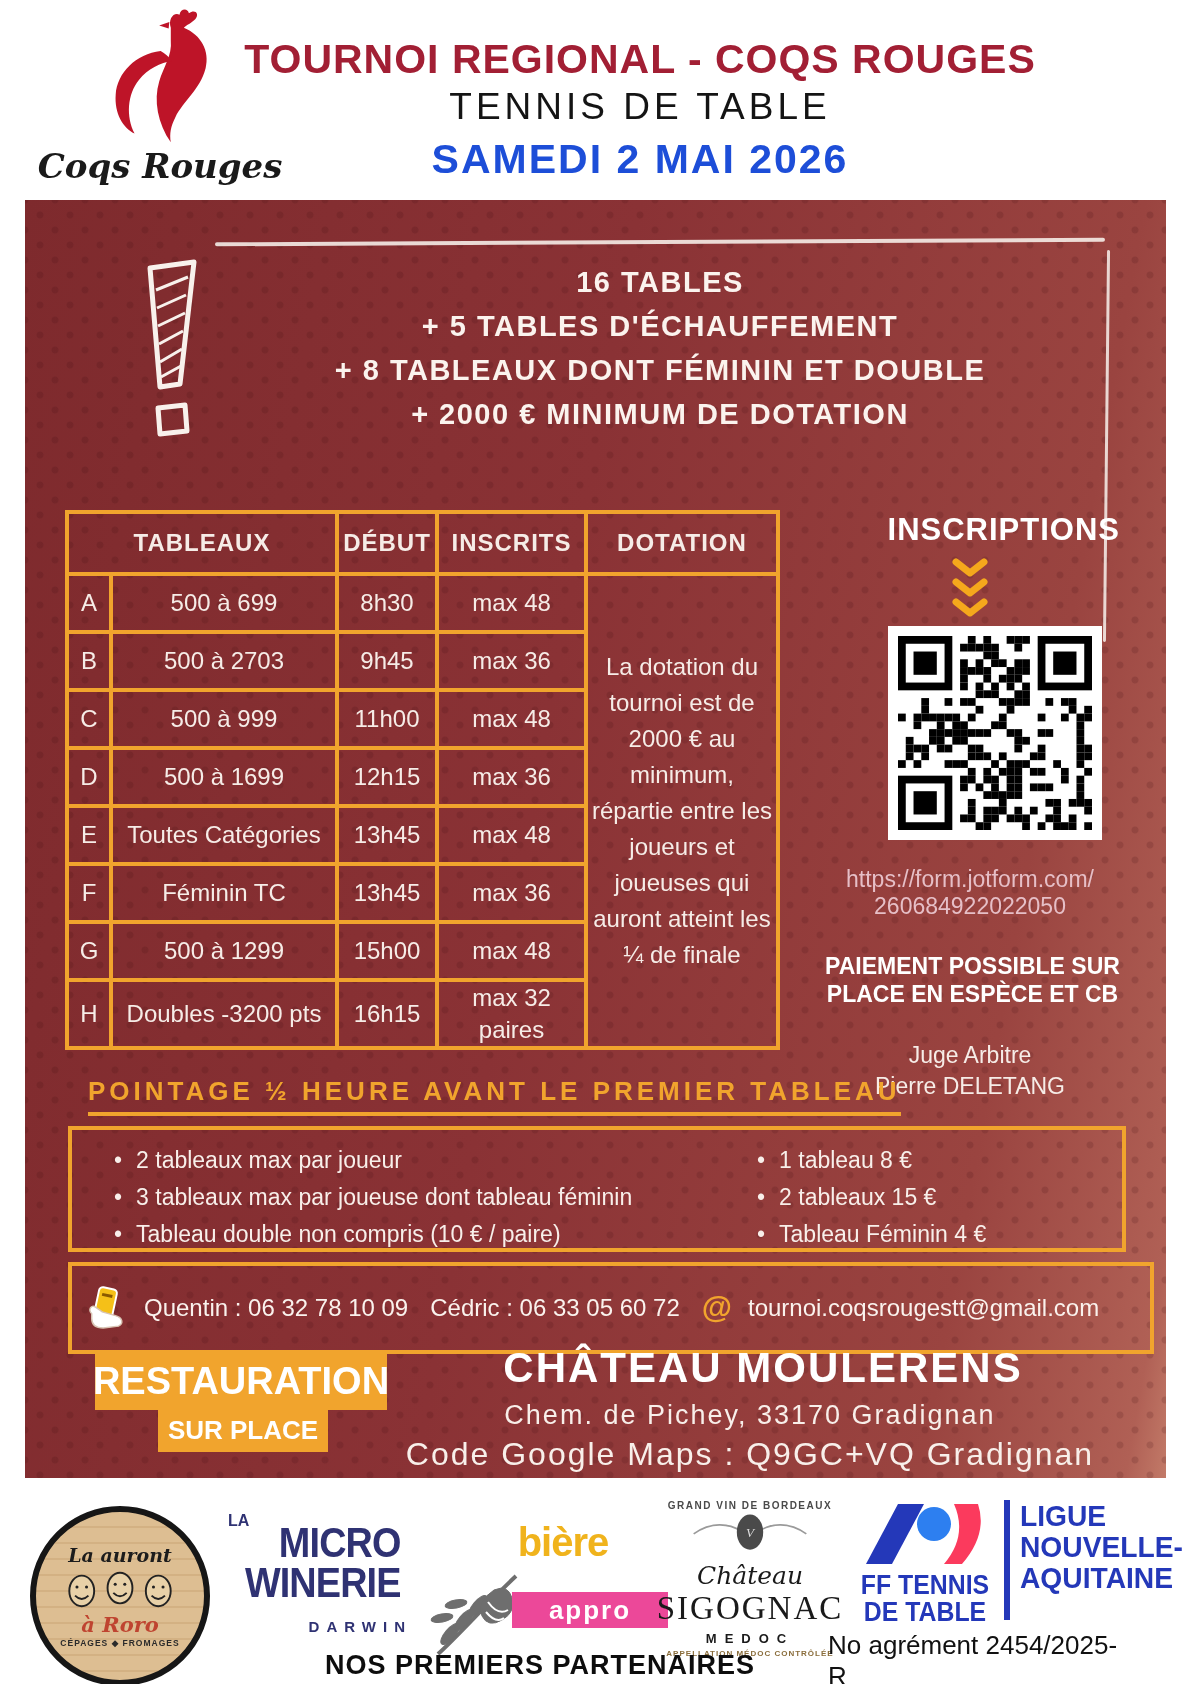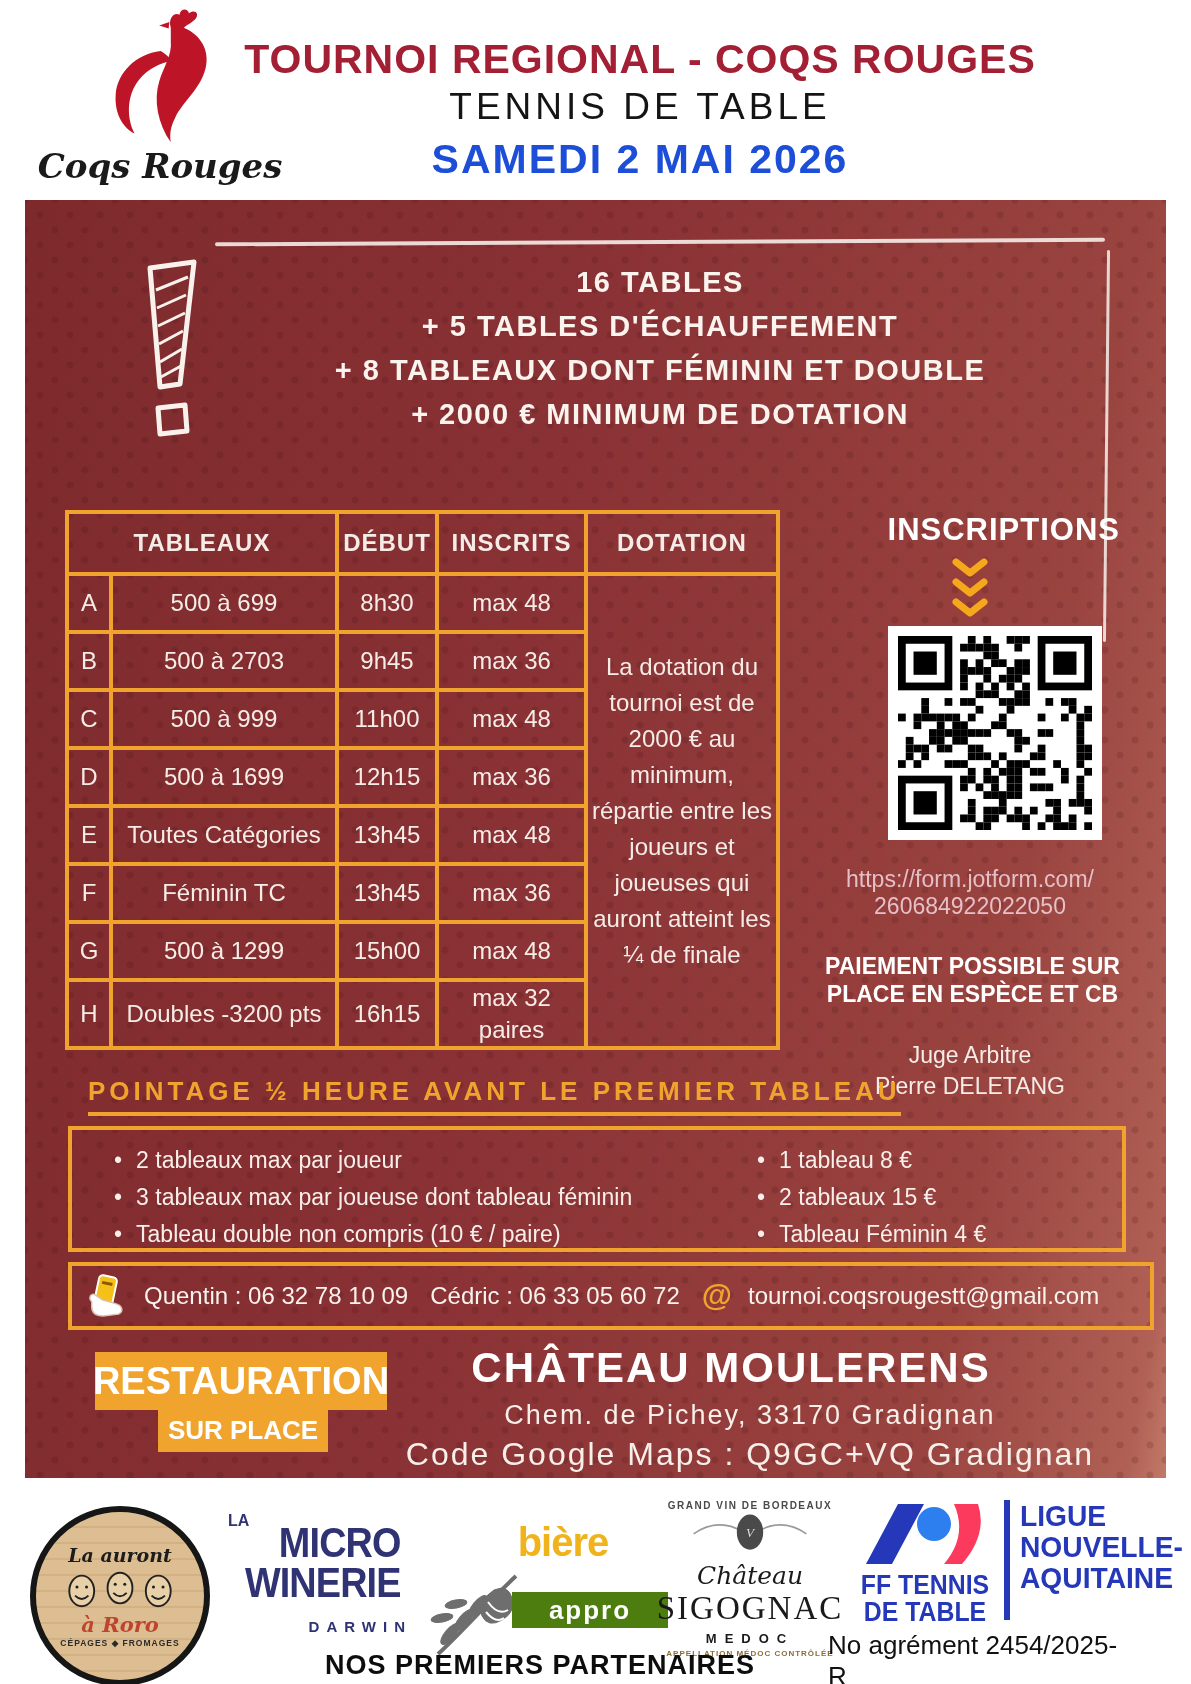--- a/index.html
+++ b/index.html
@@ -55,49 +55,49 @@
   .pointage{left:88px;top:1076px;color:#F1A42D;font-size:26px;font-weight:800;letter-spacing:4px;
             border-bottom:4px solid #F1A42D;padding-bottom:5px;}
   
   .rules{left:68px;top:1126px;width:1050px;height:118px;border:4px solid #F1A42D;color:#F8EFEA;}
   .rules ul{list-style:none;margin:10px 0 0 0;padding:0;font-size:23px;line-height:37px;}
   .rules ul.left{position:absolute;left:42px;top:2px;}
   .rules ul.right{position:absolute;left:685px;top:2px;}
   .rules li::before{content:"•";margin-right:14px;}
   
   .contact{left:68px;top:1262px;width:1050px;height:60px;border:4px solid #F1A42D;display:flex;
-           align-items:center;gap:16px;padding:0 14px;box-sizing:content-box;color:#FAF2ED;
+           align-items:center;gap:16px;padding:12px 14px;box-sizing:content-box;color:#FAF2ED;
            font-size:24px;position:absolute;}
   .contact .at{color:#F1A42D;font-size:31px;font-weight:800;}
   
   .rest1{left:95px;top:1352px;width:292px;height:58px;background:#F1A42D;color:#fff;
          font-size:38px;font-weight:800;display:flex;align-items:center;justify-content:center;}
   .rest2{left:158px;top:1408px;width:170px;height:44px;background:#F1A42D;color:#fff;
          font-size:26px;font-weight:800;display:flex;align-items:center;justify-content:center;}
-  .ch-name{left:371px;top:1344px;width:720px;text-align:center;color:#fff;font-size:42px;
+  .ch-name{left:403px;top:1344px;width:720px;text-align:center;color:#fff;font-size:42px;
            font-weight:800;letter-spacing:2px;}
   .ch-addr{left:390px;top:1400px;width:720px;text-align:center;color:#F8EFEA;font-size:27px;
            letter-spacing:2px;}
   .ch-maps{left:390px;top:1436px;width:720px;text-align:center;color:#F8EFEA;font-size:32px;
            letter-spacing:2px;}
   
   .roro{left:30px;top:1506px;width:168px;height:168px;border-radius:50%;border:6px solid #161616;
         background:repeating-linear-gradient(180deg,#DDBE92 0 14px,#D3B183 14px 16px);
         display:flex;flex-direction:column;align-items:center;justify-content:center;gap:1px;}
   .roro .l1{font-family:"DejaVu Serif",serif;font-style:italic;font-weight:bold;font-size:19px;color:#1c1c1c;}
   .roro .l2{font-family:"DejaVu Serif",serif;font-style:italic;font-weight:bold;font-size:21px;color:#BF4430;}
   .roro .l3{font-size:8.5px;letter-spacing:1px;color:#2b2b2b;font-weight:700;}
   .winerie{left:222px;top:1522px;width:190px;text-align:right;color:#2F3273;}
   .winerie .big{font-size:43px;font-weight:800;line-height:40px;letter-spacing:-1px;
                 transform:scaleX(.88);transform-origin:center;}
   .winerie .la{position:absolute;left:6px;top:-10px;font-size:16px;font-weight:800;}
   .winerie .darwin{font-size:15px;font-weight:700;letter-spacing:7px;margin-top:16px;}
   .biere{left:448px;top:1520px;width:230px;text-align:center;color:#F0B31C;font-size:40px;
          font-weight:800;letter-spacing:-1px;}
-  .appro{left:512px;top:1592px;width:156px;height:36px;background:#4d7c0f;color:#fff;
+  .appro{left:512px;top:1592px;width:156px;height:36px;background:#ec4899;color:#fff;
          font-size:26px;letter-spacing:2px;display:flex;align-items:center;justify-content:center;
          font-weight:700;}
   .sprig{left:428px;top:1556px;width:100px;height:106px;}
   .sig{left:645px;top:1500px;width:210px;text-align:center;color:#1a1a1a;}
   .sig .top{font-size:10px;letter-spacing:1.5px;color:#4a4a4a;font-weight:700;}
   .sig .script{font-family:"DejaVu Serif",serif;font-style:italic;font-size:25px;margin-top:2px;}
   .sig .name{font-family:"Liberation Serif",serif;font-size:33px;letter-spacing:2px;margin-top:0px;}
   .sig .medoc{font-size:13px;letter-spacing:8px;font-weight:600;margin-top:4px;}
   .sig .app{font-size:8px;letter-spacing:1px;color:#8A6D3B;font-weight:700;margin-top:3px;}
   .fftt-mark{left:858px;top:1496px;width:132px;height:74px;}

